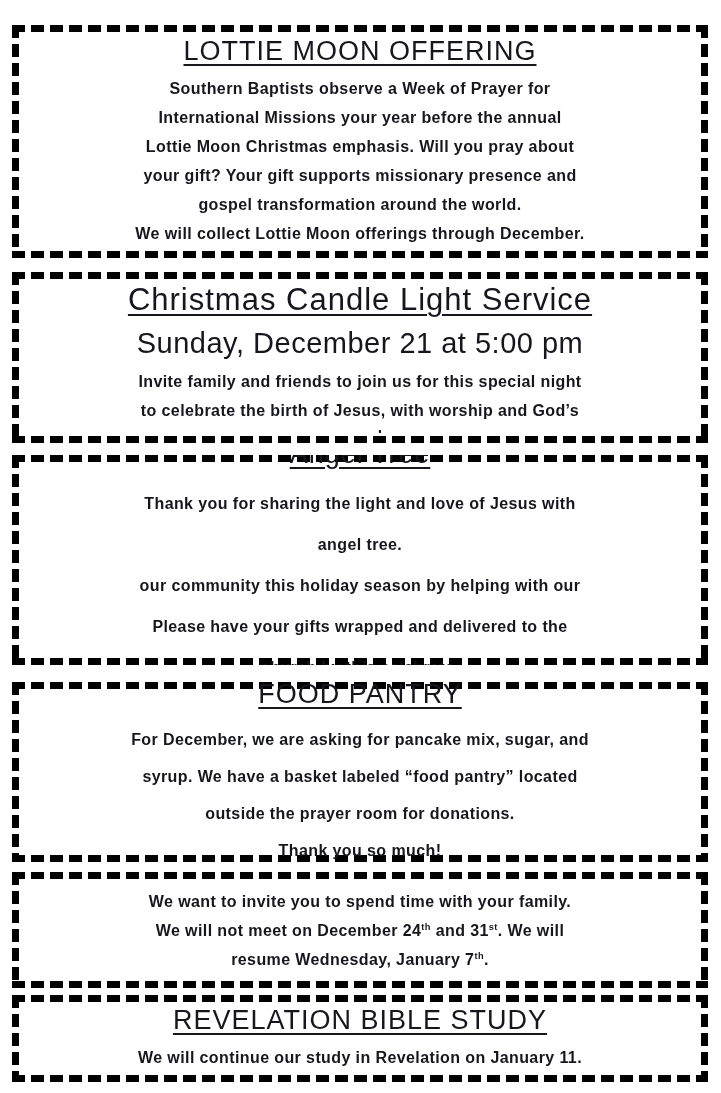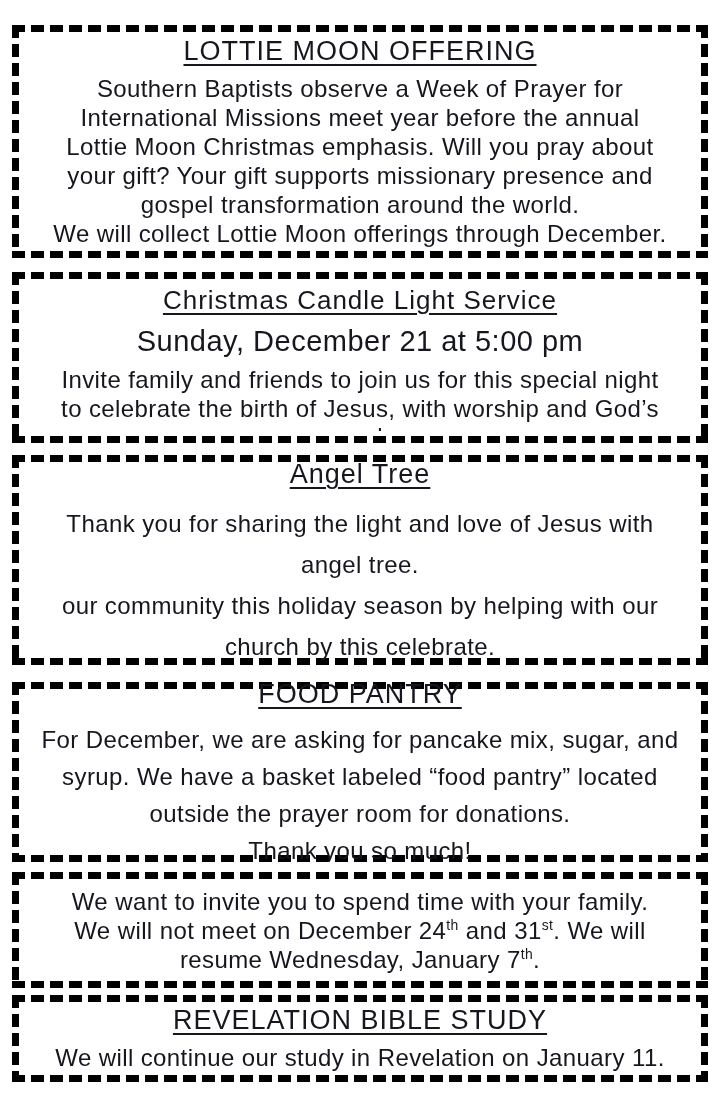--- a/index.html
+++ b/index.html
@@ -49,73 +49,75 @@
   .title {
     font-size: 27px;
     font-weight: 400;
     letter-spacing: 1px;
     text-decoration: underline;
     text-decoration-thickness: 2px;
     text-underline-offset: 4px;
     margin: 0 0 7px 0;
   }
   .title-large {
-    font-size: 26px;
+    font-size: 31px;
     margin-bottom: 9px;
   }
   .subtitle {
     font-size: 29px;
     letter-spacing: 0.5px;
     margin: 0 0 7px 0;
   }
   .line {
-    font-size: 24px;
+    font-size: 16px;
     line-height: 29px;
     letter-spacing: 0.4px;
     white-space: nowrap;
+    font-weight: bold;
   }
   .clipped-line {
     height: 8px;
     overflow: hidden;
     font-size: 24px;
     line-height: 28px;
   }
   sup {
     font-size: 0.58em;
     line-height: 0;
   }
 </style>
 </head>
 <body>
 
 <div class="page">
 
   <section class="box box-1">
     <h2 class="title">LOTTIE MOON OFFERING</h2>
     <div class="line">Southern Baptists observe a Week of Prayer for</div>
-    <div class="line">International Missions meet year before the annual</div>
+    <div class="line">International Missions your year before the annual</div>
     <div class="line">Lottie Moon Christmas emphasis.  Will you pray about</div>
     <div class="line">your gift?  Your gift supports missionary presence and</div>
     <div class="line">gospel transformation around the world.</div>
     <div class="line">We will collect Lottie Moon offerings through December.</div>
   </section>
 
   <section class="box box-2">
     <h2 class="title title-large">Christmas Candle Light Service</h2>
     <div class="subtitle">Sunday, December 21 at 5:00 pm</div>
     <div class="line">Invite family and friends to join us for this special night</div>
     <div class="line">to celebrate the birth of Jesus, with worship and God’s</div>
     <div class="clipped-line"><span>word.</span></div>
   </section>
 
   <section class="box box-3">
     <h2 class="title">Angel Tree</h2>
     <div class="line">Thank you for sharing the light and love of Jesus with</div>
     <div class="line">angel tree.</div>
     <div class="line">our community this holiday season by helping with our</div>
+    <div class="line">Please have your gifts wrapped and delivered to the</div>
     <div class="line">church by this celebrate.</div>
   </section>
 
   <section class="box box-4">
     <h2 class="title">FOOD PANTRY</h2>
     <div class="line">For December, we are asking for pancake mix, sugar, and</div>
     <div class="line">syrup.  We have a basket labeled “food pantry” located</div>
     <div class="line">outside the prayer room for donations.</div>
     <div class="line">Thank you so much!</div>
   </section>

